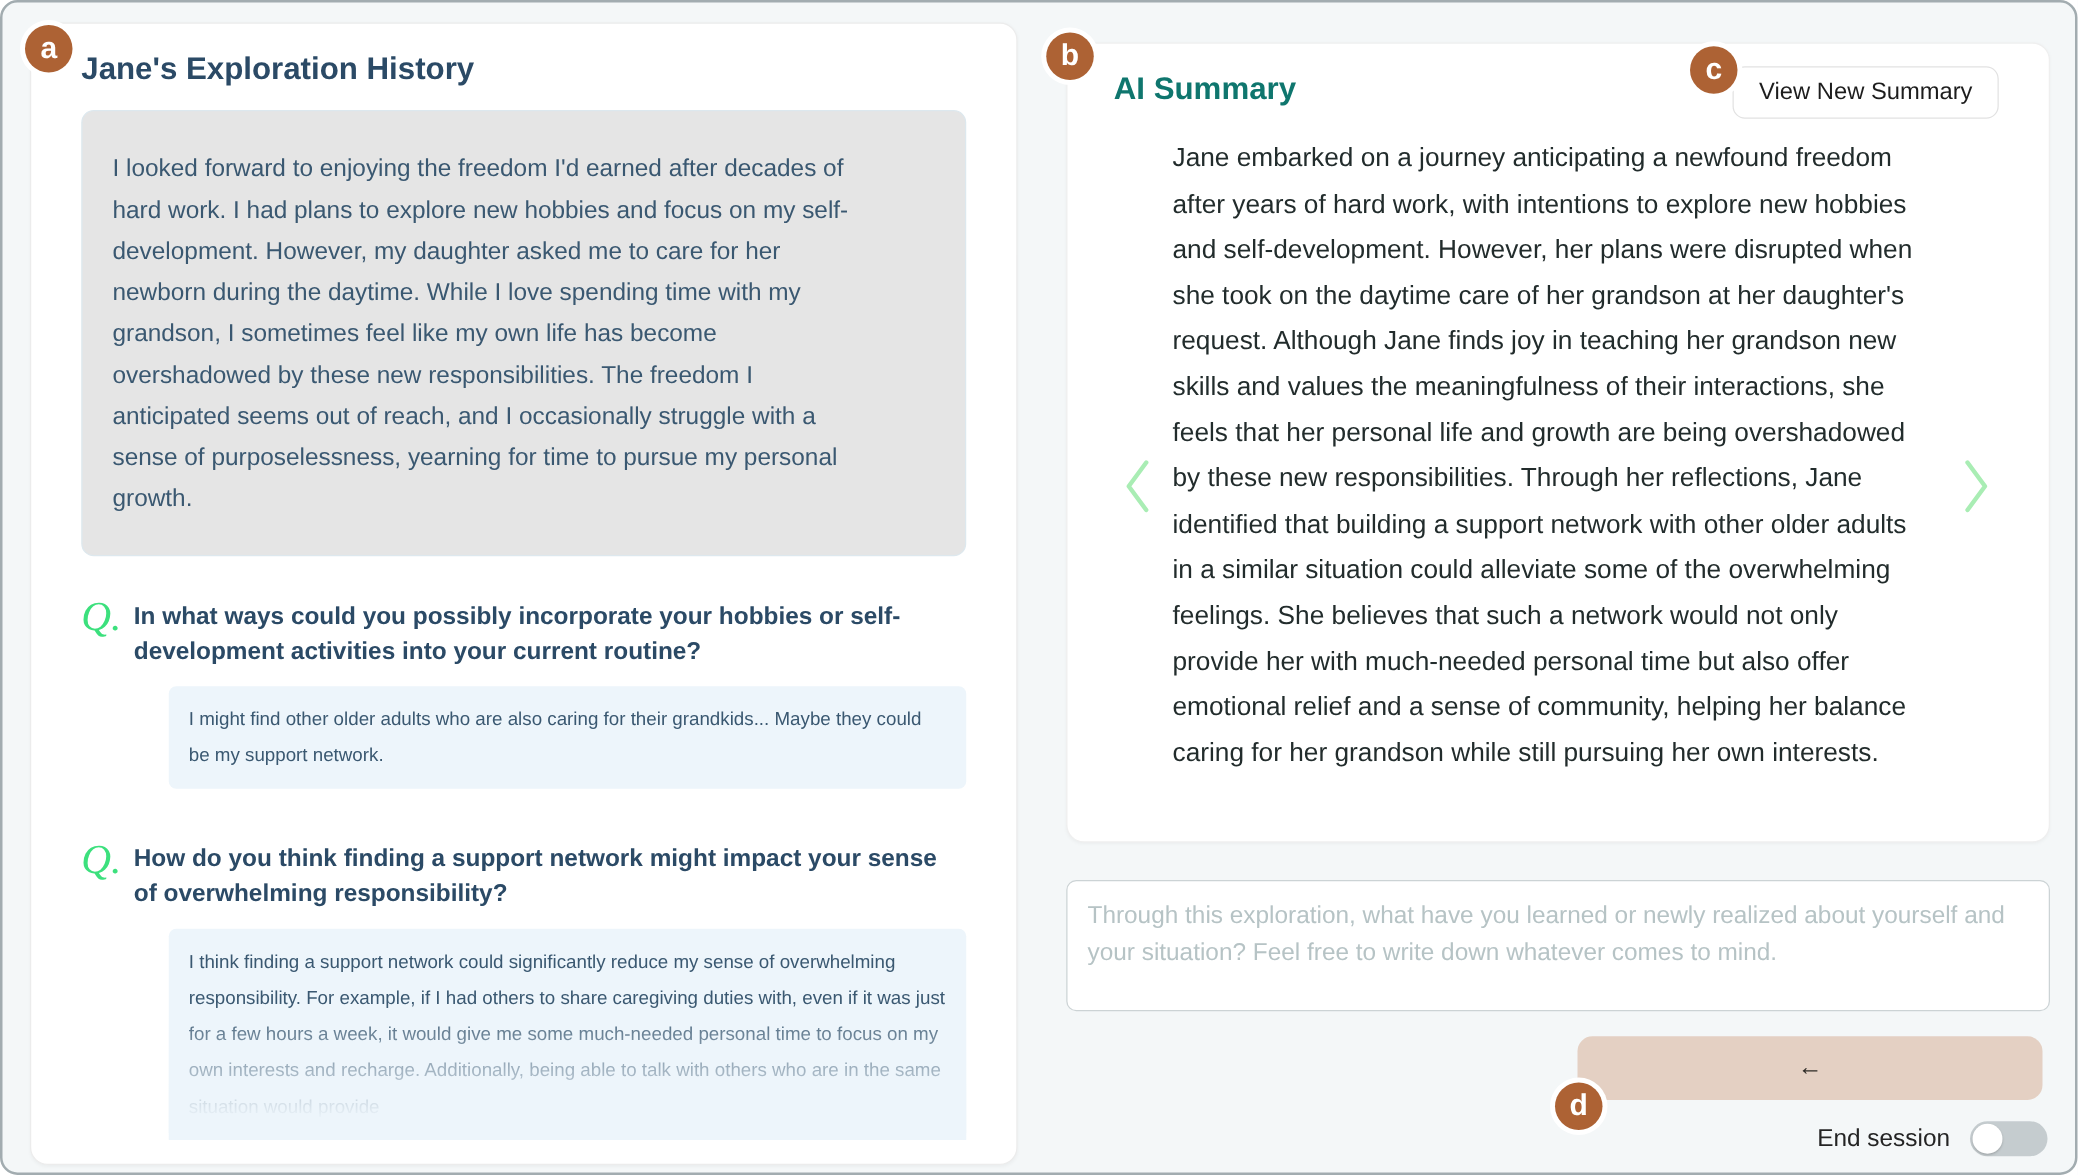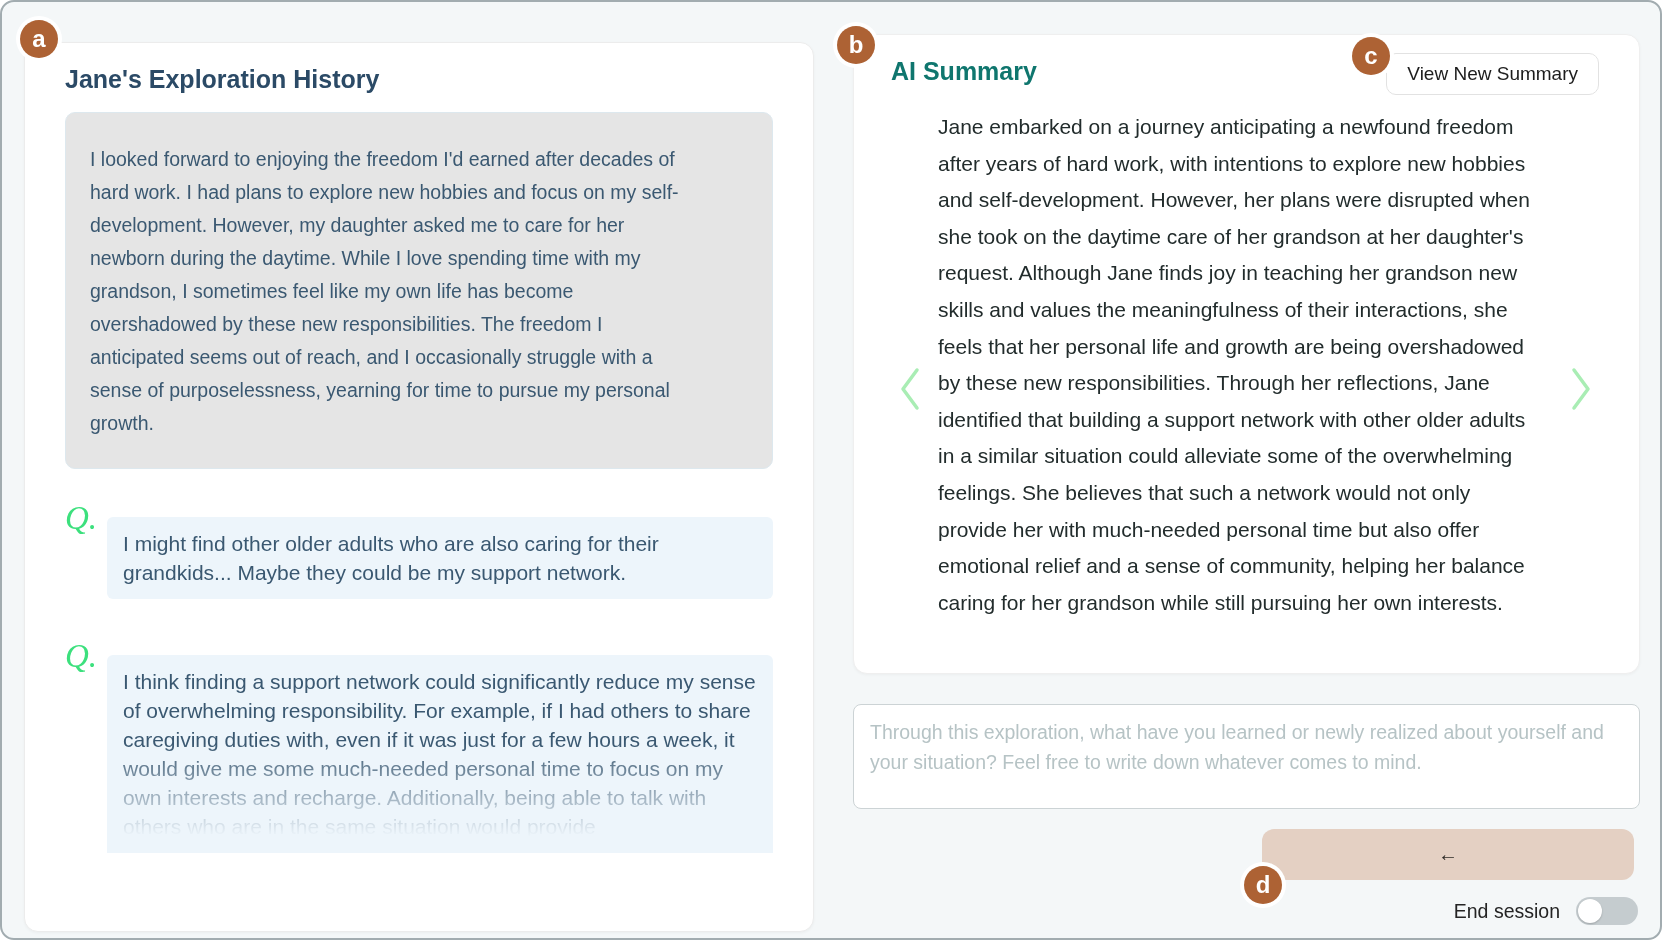--- a/index.html
+++ b/index.html
@@ -14,21 +14,21 @@
   
   .badge {
     position: absolute; width: 38px; height: 38px; border-radius: 50%;
     background: #ad6234; color: #ffffff; font-size: 24px; font-weight: bold;
     display: flex; align-items: center; justify-content: center;
     box-shadow: 0 0 0 4px #ffffff; z-index: 30;
   }
 
   
   .left-card {
-    position: absolute; left: 22px; top: 40px; width: 790px; bottom: 6px;
+    position: absolute; left: 22px; top: 16px; width: 790px; bottom: 6px;
     background: #ffffff; border: 1px solid #ececec; border-radius: 14px;
     padding: 22px 40px 0 40px; overflow: hidden;
     box-shadow: 0 1px 3px rgba(0,0,0,0.04);
   }
   .panel-title { font-size: 25px; font-weight: bold; color: #2b4a66; }
 
   .story-box {
     margin-top: 18px; border: 1.5px solid #dde8ee; border-radius: 10px;
     background: #e5e5e5; padding: 30px 70px 28px 24px;
   }
@@ -37,21 +37,21 @@
   .qa-block { margin-top: 34px; display: flex; }
   .qa-block.second { margin-top: 42px; }
   .q-marker {
     flex: 0 0 42px; font-family: "Liberation Serif", serif; font-style: italic;
     font-size: 33px; line-height: 30px; color: #3ce07d; font-weight: normal;
   }
   .q-body { flex: 1; }
   .q-text { font-size: 19.5px; line-height: 28px; font-weight: bold; color: #2b4a66; }
   .qa-answer {
     margin-top: 14px; background: #edf5fb; border-radius: 6px;
-    padding: 12px 16px; font-size: 21px; line-height: 29px; color: #3a5871;
+    padding: 12px 16px; font-size: 15px; line-height: 29px; color: #3a5871; margin-left: 28px;
   }
   .qa-answer.faded { position: relative; }
   .qa-answer.faded .fade-overlay {
     content: ""; position: absolute; left: 0; right: 0; bottom: 0; height: 110px;
     background: linear-gradient(to bottom, rgba(237,245,251,0), #edf5fb 85%);
     pointer-events: none;
   }
 
   
   .summary-card {
@@ -121,27 +121,29 @@
   <div class="left-card">
     <div class="panel-title">Jane's Exploration History</div>
 
     <div class="story-box">
       <div class="story-text">I looked forward to enjoying the freedom I'd earned after decades of hard work. I had plans to explore new hobbies and focus on my self-development. However, my daughter asked me to care for her newborn during the daytime. While I love spending time with my grandson, I sometimes feel like my own life has become overshadowed by these new responsibilities. The freedom I anticipated seems out of reach, and I occasionally struggle with a sense of purposelessness, yearning for time to pursue my personal growth.</div>
     </div>
 
     <div class="qa-block">
       <div class="q-marker">Q.</div>
       <div class="q-body">
+        <div class="q-text">In what ways could you possibly incorporate your hobbies or self-development activities into your current routine?</div>
         <div class="qa-answer">I might find other older adults who are also caring for their grandkids... Maybe they could be my support network.</div>
       </div>
     </div>
 
     <div class="qa-block second">
       <div class="q-marker">Q.</div>
       <div class="q-body">
+        <div class="q-text">How do you think finding a support network might impact your sense of overwhelming responsibility?</div>
         <div class="qa-answer faded">
           <span>I think finding a support network could significantly reduce my sense of overwhelming responsibility. For example, if I had others to share caregiving duties with, even if it was just for a few hours a week, it would give me some much-needed personal time to focus on my own interests and recharge. Additionally, being able to talk with others who are in the same situation would provide</span>
           <span class="fade-overlay"></span>
         </div>
       </div>
     </div>
   </div>
 
   <div class="summary-card">
     <div class="summary-title">AI Summary</div>

